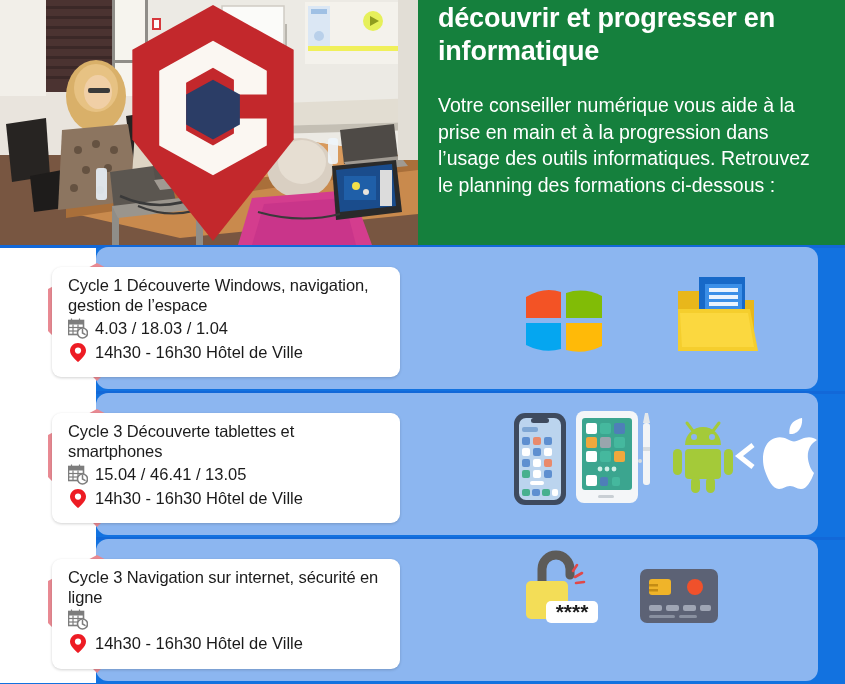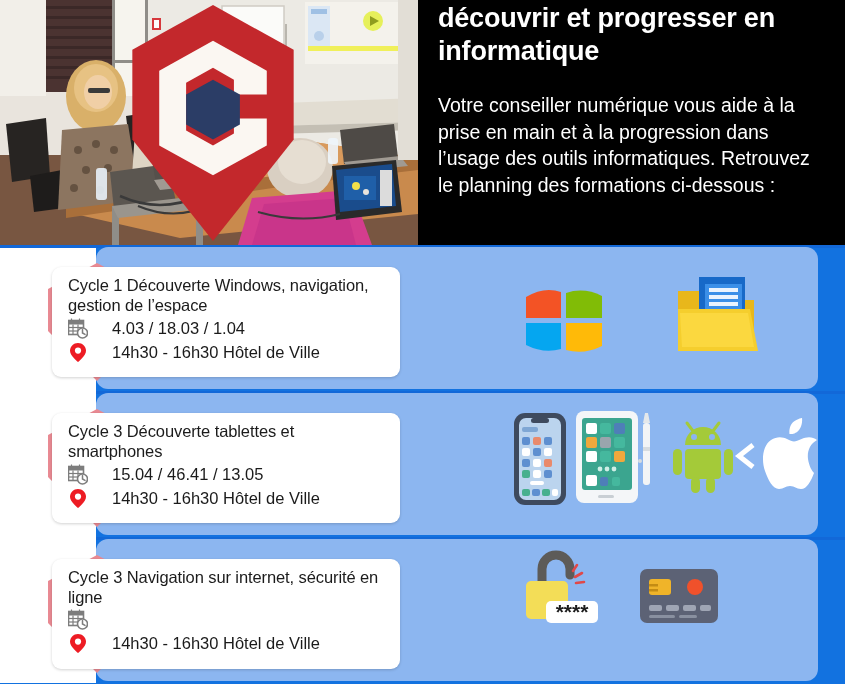--- a/index.html
+++ b/index.html
@@ -16,21 +16,21 @@
   .photo {
     position: absolute; left: 0; top: 0; width: 418px; height: 245px;
     overflow: hidden; background: #8a6a52;
   }
   .photo svg { display: block; width: 418px; height: 245px; }
 
   .hero-logo { position: absolute; left: 4px; top: 2px; width: 62px; height: 82px; }
 
   .hero-text {
     position: absolute; left: 418px; top: 0; width: 427px; height: 245px;
-    background: #000000; padding: 0 24px 0 20px;
+    background: #15803d; padding: 0 24px 0 20px;
   }
   .hero-title {
     color: #ffffff; font-weight: bold; font-size: 27px; line-height: 33px;
     letter-spacing: -0.2px; padding-top: 2px;
   }
   .hero-body {
     color: #ffffff; font-size: 19.5px; line-height: 26.5px; padding-top: 24px;
   }
 
   
@@ -52,21 +52,21 @@
   .card {
     position: absolute; top: 22px; left: 52px; width: 348px; height: 110px;
     background: #ffffff; border-radius: 9px;
     box-shadow: 0 1px 3px rgba(0,0,0,0.18);
     padding: 8px 10px 0 16px;
   }
   .card-title {
     font-weight: normal; font-size: 16.5px; line-height: 20px; color: #1b1b1b;
     letter-spacing: -0.1px;
   }
-  .card-row { display: flex; align-items: center; gap: 24px; margin-top: 2px; }
+  .card-row { display: flex; align-items: center; gap: 7px; margin-top: 2px; }
   .card-row .txt { font-size: 16.5px; color: #1b1b1b; line-height: 22px; }
   .ico { width: 20px; height: 21px; flex: 0 0 20px; }
 
   .cursor { position: absolute; width: 42px; height: 42px; }
 
   .icons-area { position: absolute; top: 0; height: 146px; }
 </style>
 </head>
 <body>
 

